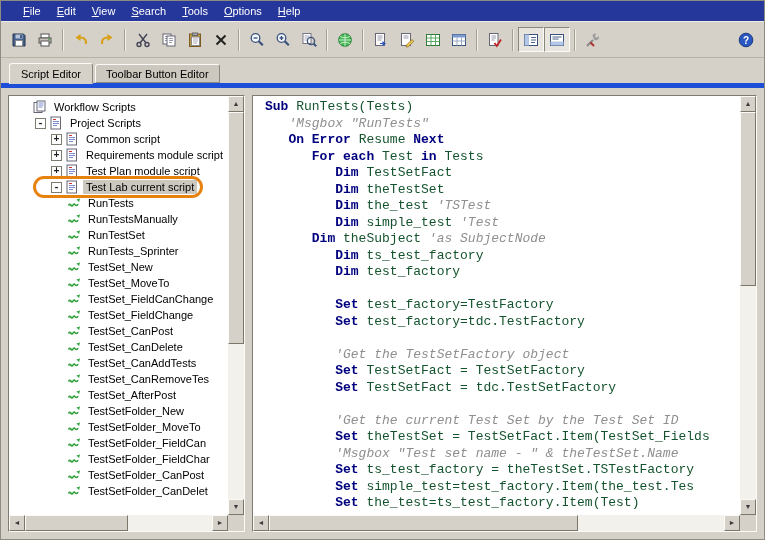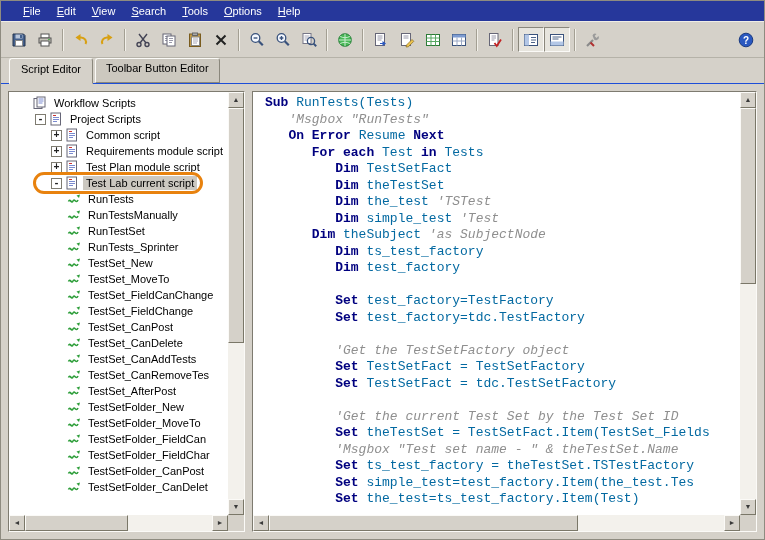--- a/index.html
+++ b/index.html
@@ -12,46 +12,46 @@
   .menu-item u{text-decoration:underline;}
 
   .toolbar{height:37px;flex:none;display:flex;align-items:center;padding:0 5px;border-top:1px solid #efede6;border-bottom:1px solid #b5b2a8;background:#d5d1c9;}
   .tb-btn{width:26px;height:25px;display:flex;align-items:center;justify-content:center;border:1px solid transparent;flex:none;}
   .tb-btn.pressed{background:#e7e5de;border-color:#8a877c #fbfaf7 #fbfaf7 #8a877c;}
   .tb-ic{width:16px;height:16px;display:block;}
   .tb-ic svg{display:block;}
   .tb-sep{width:2px;height:22px;margin:0 4px;border-left:1px solid #a39f93;border-right:1px solid #f2f0ea;flex:none;}
   .tb-right{margin-left:auto;}
 
-  .tabbar{height:25px;flex:none;display:flex;padding-left:8px;gap:2px;position:relative;z-index:2;}
+  .tabbar{height:25px;flex:none;display:flex;align-items:flex-end;padding-left:8px;gap:2px;position:relative;z-index:2;}
   .tab{font-size:11px;color:#000;background:#d5d1c9;border:1px solid;border-color:#fbfaf7 #8a877c #d5d1c9 #fbfaf7;border-radius:3px 3px 0 0;padding:4px 11px 3px;margin-bottom:-1px;cursor:default;}
   .tab.inactive{background:#ccc8bf;padding:3px 10px 2px;margin-bottom:0;border-bottom:1px solid #8a877c;}
 
-  .pane{flex:1;display:flex;padding:7px;gap:7px;border-top:1px solid #1d4ed8;background:#d5d1c9;min-height:0;position:relative;z-index:1;}
+  .pane{flex:1;display:flex;padding:7px;gap:7px;border-top:5px solid #1d4ed8;background:#d5d1c9;min-height:0;position:relative;z-index:1;}
   .panel{background:#fff;border:1px solid;border-color:#7e7b70 #fbfaf7 #fbfaf7 #7e7b70;display:grid;grid-template-columns:minmax(0,1fr) 16px;grid-template-rows:minmax(0,1fr) 16px;min-height:0;}
   .tree-panel{width:237px;flex:none;}
   .code-panel{flex:1;min-width:0;}
   .panel-content{overflow:hidden;position:relative;grid-area:1/1/2/2;background:#fff;}
   .vs{grid-area:1/2/2/3;}
   .hs{grid-area:2/1/3/2;}
   .corner{grid-area:2/2/3/3;background:#d5d1c9;}
 
   .tree-view{padding:3px 0 0 2px;}
   .tree-row{height:16px;display:flex;align-items:center;position:relative;white-space:nowrap;cursor:default;}
   .expander{width:11px;height:11px;border:1px solid #7e7b70;background:#fff;font:bold 10px/9px "Liberation Mono",monospace;text-align:center;color:#222;margin-right:3px;flex:none;}
   .exp-spacer{width:14px;flex:none;}
   .tree-ic{width:14px;height:14px;margin-right:4px;flex:none;}
   .tree-ic svg{display:block;}
   .tree-label{font-size:11px;padding:1px 3px;color:#000;}
   .tree-row.selected .tree-label{background:var(--sel,#ccc8c0);}
   .ring{position:absolute;left:22px;top:-3px;width:170px;height:22px;border:3px solid var(--ring,#e8820e);border-radius:11px;pointer-events:none;z-index:3;}
 
   .code-view{padding:3px 0 0 12px;}
   .code-line{font-family:"Liberation Mono","DejaVu Sans Mono",monospace;font-size:13px;line-height:16.5px;white-space:pre;color:#000033;}
-  .tok-n{color:#0369a1;margin-top:21px;}
+  .tok-n{color:#14532d;margin-top:21px;}
   .tok-kw{color:var(--kw,#00007f);font-weight:bold;}
   .tok-c{color:var(--cmt,#8f8f8f);font-style:italic;}
 
   .sb{background:#f3f1ec;display:flex;}
   .sb-v{flex-direction:column;}
   .sb-h{flex-direction:row;}
   .sb-btn{width:16px;height:16px;background:#d5d1c9;border:1px solid;border-color:#fbfaf7 #7a7768 #7a7768 #fbfaf7;color:#3a3a3a;font-size:7px;line-height:14px;text-align:center;flex:none;cursor:default;}
   .sb-track{flex:1;position:relative;}
   .sb-thumb{position:absolute;background:#d5d1c9;border:1px solid;border-color:#fbfaf7 #7a7768 #7a7768 #fbfaf7;}
   .sb-v .sb-thumb{left:0;right:0;}

